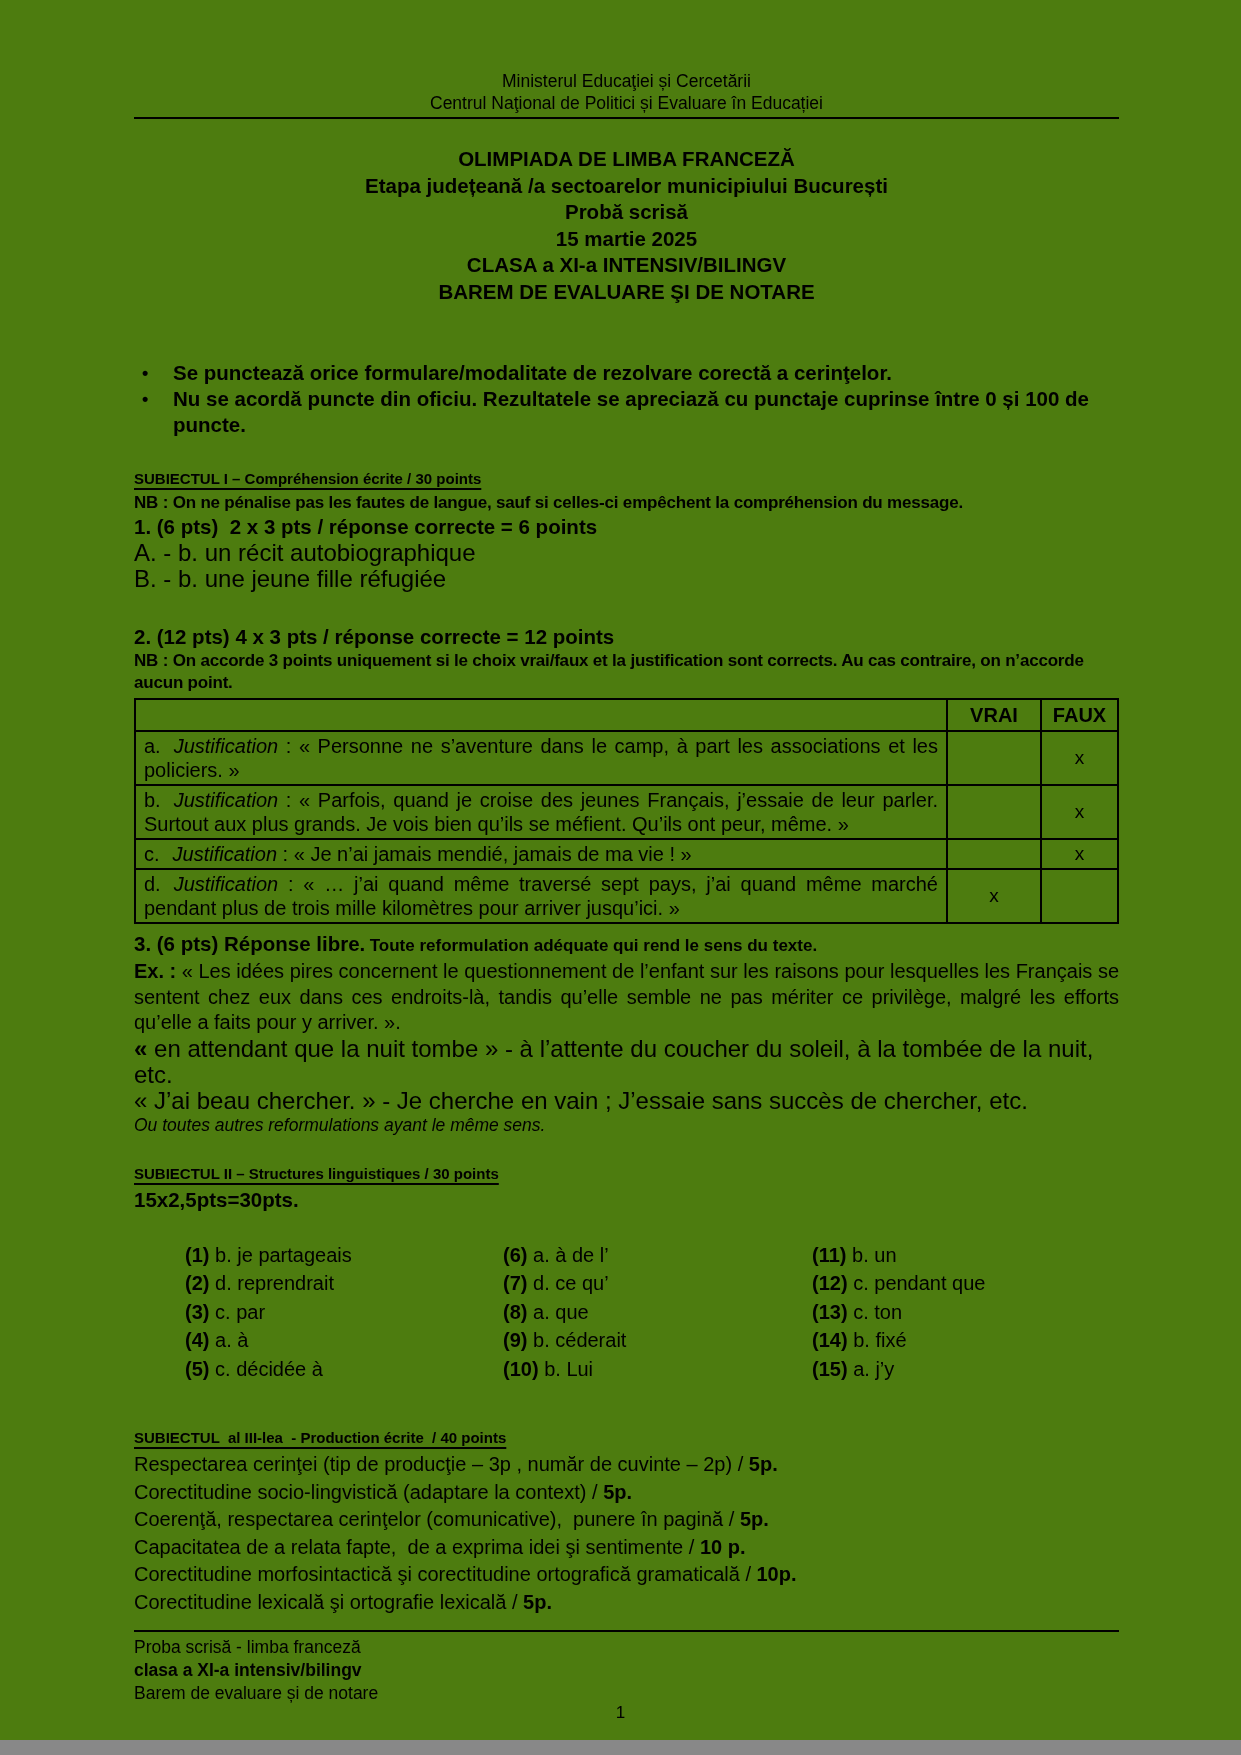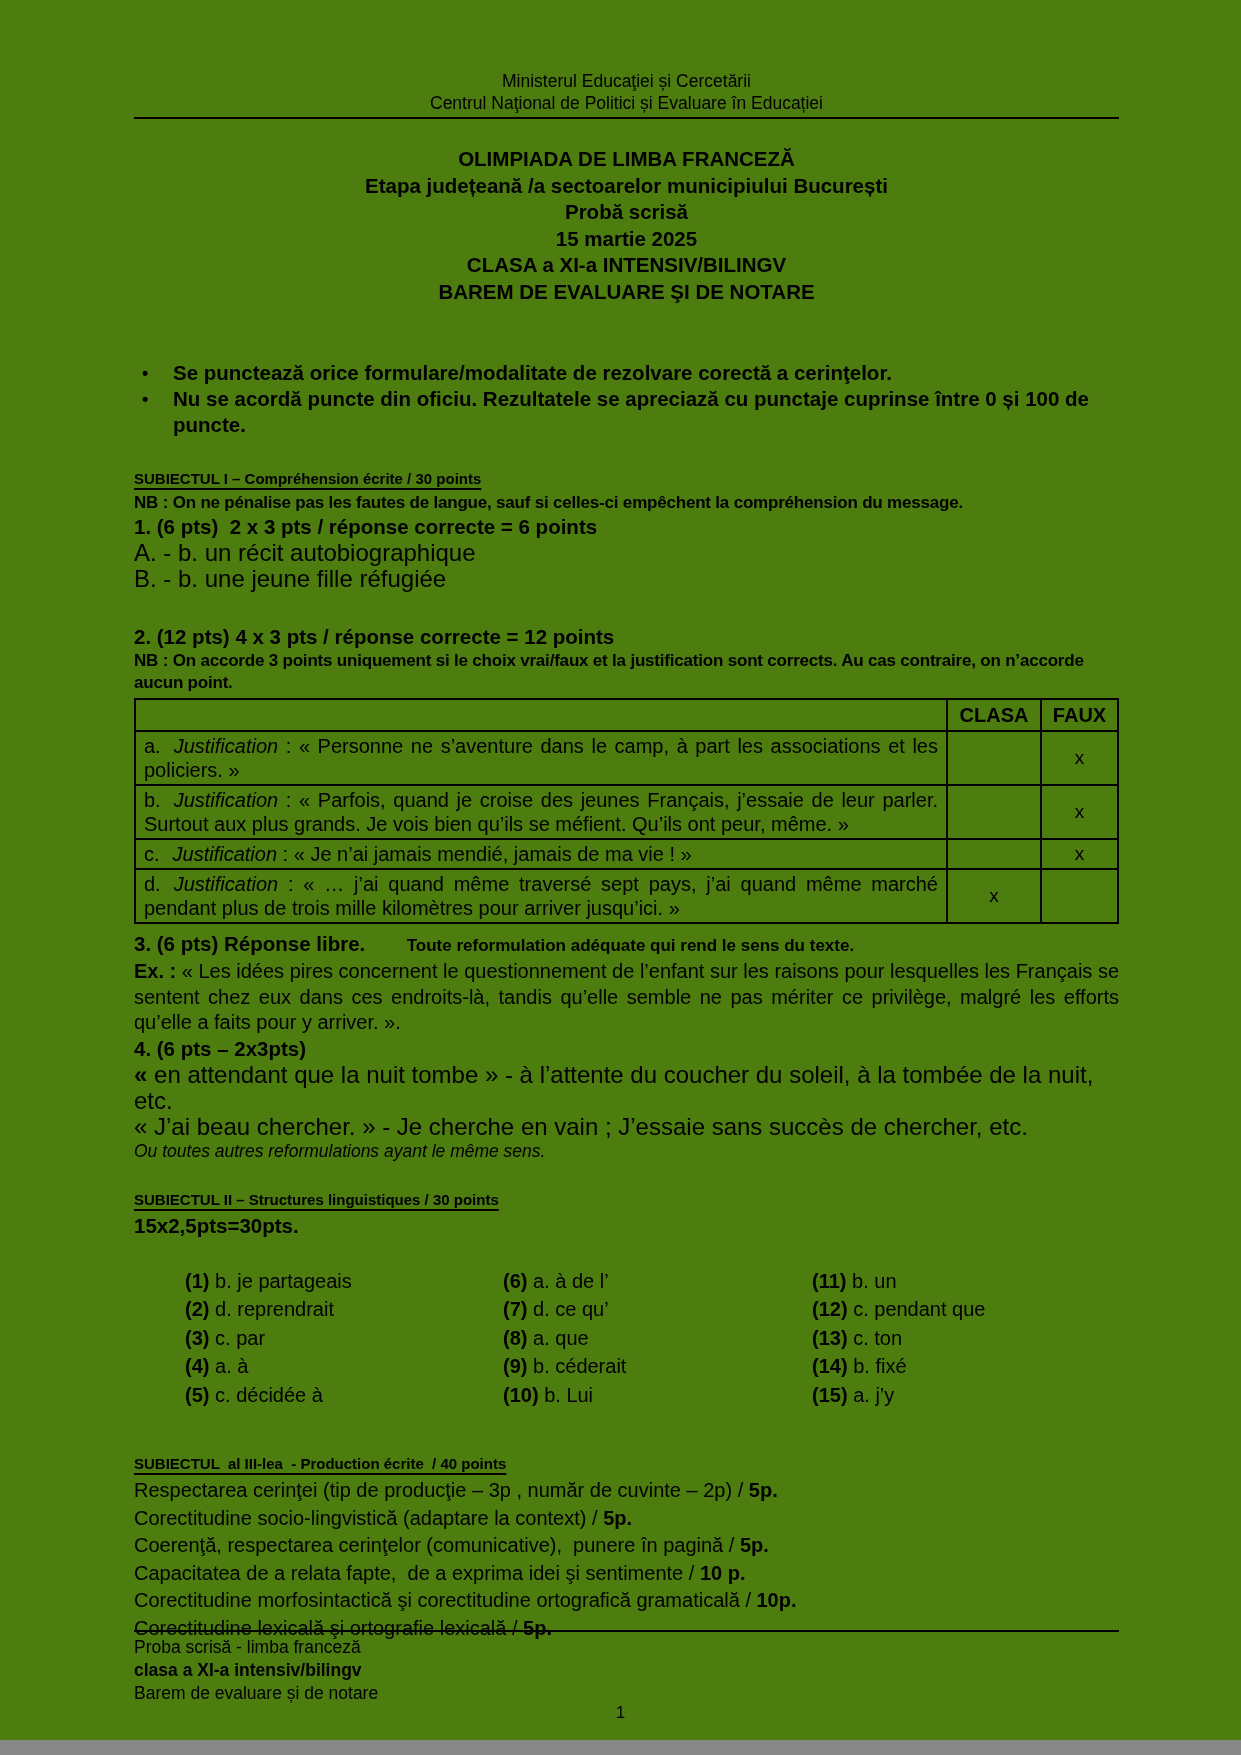--- a/index.html
+++ b/index.html
@@ -35,21 +35,21 @@
   .tf-table td { border:2px solid #000; padding:2px 8px; vertical-align:middle; }
   .col-just { width:812px; } .col-vrai { width:94px; } .col-faux { width:77px; }
   .tf-head td { font-weight:bold; text-align:center; height:26px; }
   .cell-just { text-align:justify; }
   .pfx { margin-right:13px; }
   .it { font-style:italic; }
   .mark { text-align:center; font-size:19px; }
   .mark-bottom { vertical-align:bottom; padding-bottom:14px; }
   .q3-line { margin-top:6px; line-height:27px; }
   .q3-big { font-weight:bold; font-size:20.5px; }
-  .q3-small { font-weight:bold; font-size:17px;margin-left:37px; }
+  .q3-small { font-weight:bold; font-size:17px; }
   .ex-par { font-size:20px; line-height:25.5px; text-align:justify; }
   .italic-note { font-style:italic; font-size:17.5px; line-height:23px; }
   .s2-heading { margin-top:24px; }
   .answers-grid { display:flex; margin-top:28px; padding-left:51px; font-size:20px; line-height:28.5px; }
   .ans-col1 { width:318px; } .ans-col2 { width:309px; } .ans-col3 { flex:1; }
   .s3-heading { margin-top:42px; }
   .crit { font-size:20px; line-height:27.5px; }
   .footer { position:absolute; left:134px; right:122px; top:1630px; font-size:17.5px; line-height:23px; }
   .footer-rule { border-top:2px solid #000; margin-bottom:4px; }
   .page-num { position:absolute; top:1703px; left:0; width:100%; text-align:center; font-size:17px; }
@@ -98,21 +98,21 @@
 
     <table class="tf-table">
       <colgroup>
           <col class="col-just">
           <col class="col-vrai">
           <col class="col-faux">
         </colgroup>
       <tbody>
           <tr class="tf-head">
         <td></td>
-        <td>CLASA</td>
+        <td>VRAI</td>
         <td>FAUX</td>
       </tr>
       <tr>
         <td class="cell-just"><span class="pfx">a.</span><span class="it">Justification</span><span> : « Personne ne s’aventure dans le camp, à part les associations et les policiers. »</span></td>
         <td class="mark"></td>
         <td class="mark">x</td>
       </tr>
       <tr>
         <td class="cell-just"><span class="pfx">b.</span><span class="it">Justification</span><span> : « Parfois, quand je croise des jeunes Français, j’essaie de leur parler. Surtout aux plus grands. Je vois bien qu’ils se méfient. Qu’ils ont peur, même. »</span></td>
         <td class="mark"></td>
@@ -127,21 +127,20 @@
         <td class="cell-just"><span class="pfx">d.</span><span class="it">Justification</span><span> : « … j’ai quand même traversé sept pays, j’ai quand même marché pendant plus de trois mille kilomètres pour arriver jusqu’ici. »</span></td>
         <td class="mark">x</td>
         <td class="mark"></td>
       </tr>
     </tbody>
       </table>
 
     <div class="q3-line"><span class="q3-big">3. (6 pts) Réponse libre.</span> <span class="q3-small">Toute reformulation adéquate qui rend le sens du texte.</span></div>
     <div class="ex-par"><span class="bold">Ex. :</span><span> « Les idées pires concernent le questionnement de l’enfant sur les raisons pour lesquelles les Français se sentent chez eux dans ces endroits-là, tandis qu’elle semble ne pas mériter ce privilège, malgré les efforts qu’elle a faits pour y arriver. ».</span></div>
 
-    <div class="qhead">4. (6 pts – 2x3pts)</div>
     <div class="body-line"><span class="bold">«</span><span> en attendant que la nuit tombe » - à l’attente du coucher du soleil, à la tombée de la nuit, etc.</span></div>
     <div class="body-line">« J’ai beau chercher. » - Je cherche en vain ; J’essaie sans succès de chercher, etc.</div>
     <div class="italic-note">Ou toutes autres reformulations ayant le même sens.</div>
 
     <div class="heading s2-heading">SUBIECTUL II – Structures linguistiques / 30 points</div>
     <div class="qhead">15x2,5pts=30pts.</div>
 
     <div class="answers-grid">
       <div class="ans-col1">
         <div><span class="bold">(1)</span> <span>b. je partageais</span></div>

